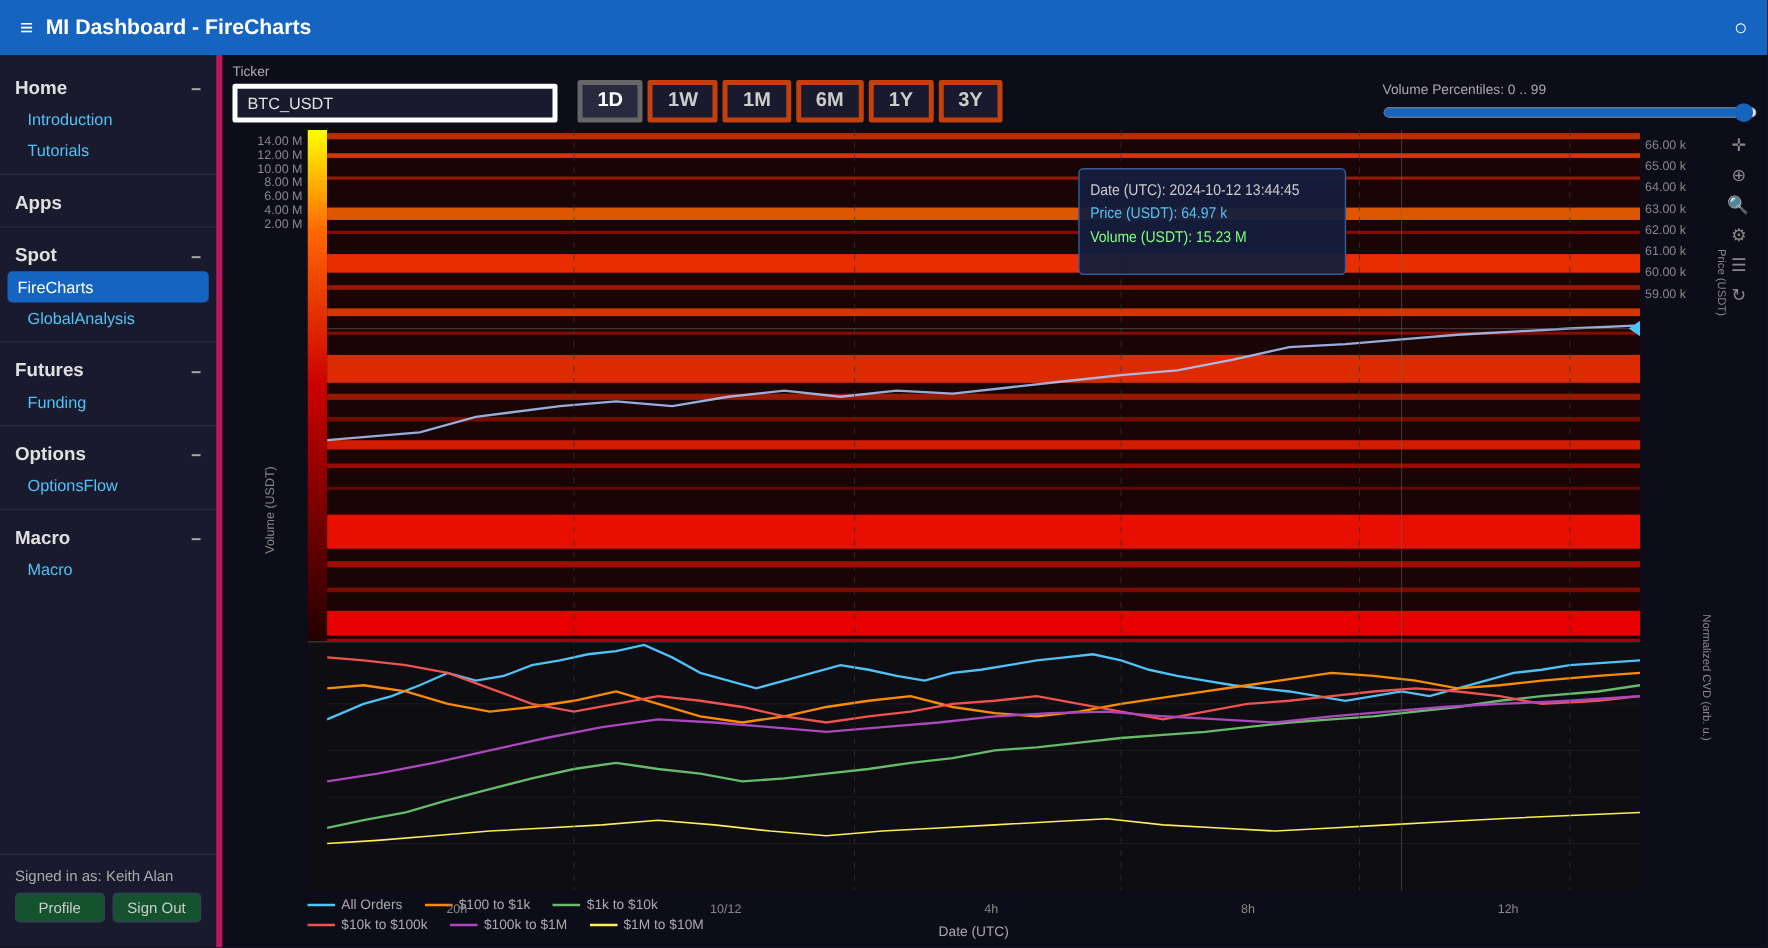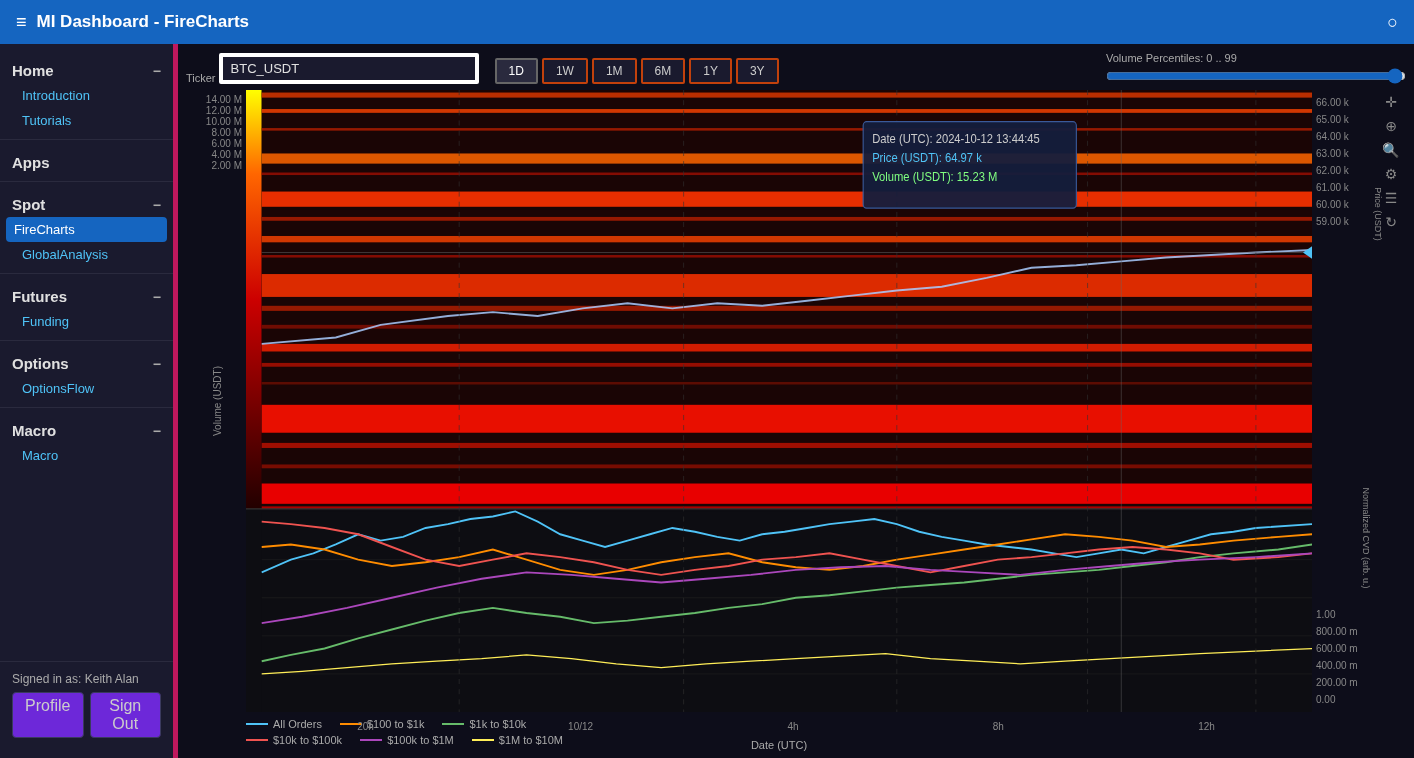--- a/index.html
+++ b/index.html
@@ -55,25 +55,25 @@
     #user-section {
       margin-top: auto;
       padding: 10px 12px;
       border-top: 1px solid #2a2a3e;
     }
     .signed-in-label { font-size: 12px; color: #aaa; margin-bottom: 6px; }
     .user-buttons { display: flex; gap: 6px; }
     .user-btn {
       flex: 1;
       padding: 4px 8px;
-      background: #6d28d9;
+      background: #14532d;
       color: #ccc;
       border: 1px solid #3a3a5e;
       border-radius: 4px;
-      font-size: 16px;
+      font-size: 12px;
       cursor: pointer;
       text-align: center;
     }
 
     
     #chart-area {
       flex: 1;
       background: #0d0d1a;
       display: flex;
       flex-direction: column;
@@ -81,41 +81,42 @@
       padding: 8px;
     }
 
     
     #controls-row {
       display: flex;
       align-items: flex-end;
       gap: 16px;
       margin-bottom: 6px;
     }
-    .ticker-group { display: flex; gap: 3px; min-width: 260px; align-items: flex-end; }
+    .ticker-group { display: flex; flex-direction: column; gap: 3px; min-width: 260px; }
     .ticker-label { font-size: 11px; color: #aaa; }
     .ticker-input {
       background: #1a1a2e;
       border: 4px solid #ffffff;
       color: #e0e0e0;
       padding: 4px 8px;
       font-size: 13px;
       border-radius: 2px;
       width: 260px;
     }
 
     .timeframe-group { display: flex; gap: 4px; align-items: flex-end; }
     .tf-btn {
       background: #1a1a2e;
-      border: 2px solid #c2410c;
+      border: 4px solid #c2410c;
       color: #ccc;
       padding: 4px 12px;
-      font-size: 12px;
+      font-size: 16px;
       cursor: pointer;
       border-radius: 2px;
+      font-weight: bold;
     }
     .tf-btn.active { background: #2a2a3e; color: #fff; border-color: #666; }
 
     .volume-group { display: flex; flex-direction: column; gap: 4px; margin-left: auto; min-width: 300px; }
     .volume-label { font-size: 11px; color: #aaa; }
     .volume-slider { width: 100%; accent-color: #1565c0; }
 
     .cvd-group { display: flex; gap: 4px; align-items: flex-end; }
     .cvd-btn {
       background: #1a1a2e;
@@ -396,28 +397,20 @@
         <div style="font-size:10px;color:#888;line-height:1.7;">
           <div>66.00 k</div>
           <div>65.00 k</div>
           <div>64.00 k</div>
           <div>63.00 k</div>
           <div>62.00 k</div>
           <div>61.00 k</div>
           <div>60.00 k</div>
           <div>59.00 k</div>
         </div>
-        <div style="margin-top:8px;font-size:10px;color:#888;line-height:1.7;">
-          <div>1.00</div>
-          <div>800.00 m</div>
-          <div>600.00 m</div>
-          <div>400.00 m</div>
-          <div>200.00 m</div>
-          <div>0.00</div>
-        </div>
         <span style="position:absolute;right:-28px;top:20%;transform:translateY(-50%) rotate(90deg);font-size:9px;color:#888;white-space:nowrap;">Price (USDT)</span>
         <span style="position:absolute;right:-40px;top:72%;transform:translateY(-50%) rotate(90deg);font-size:9px;color:#888;white-space:nowrap;">Normalized CVD (arb. u.)</span>
       </div>
 
       <div id="toolbar-right">
         <span class="tool-icon">✛</span>
         <span class="tool-icon">⊕</span>
         <span class="tool-icon">🔍</span>
         <span class="tool-icon">⚙</span>
         <span class="tool-icon">☰</span>

